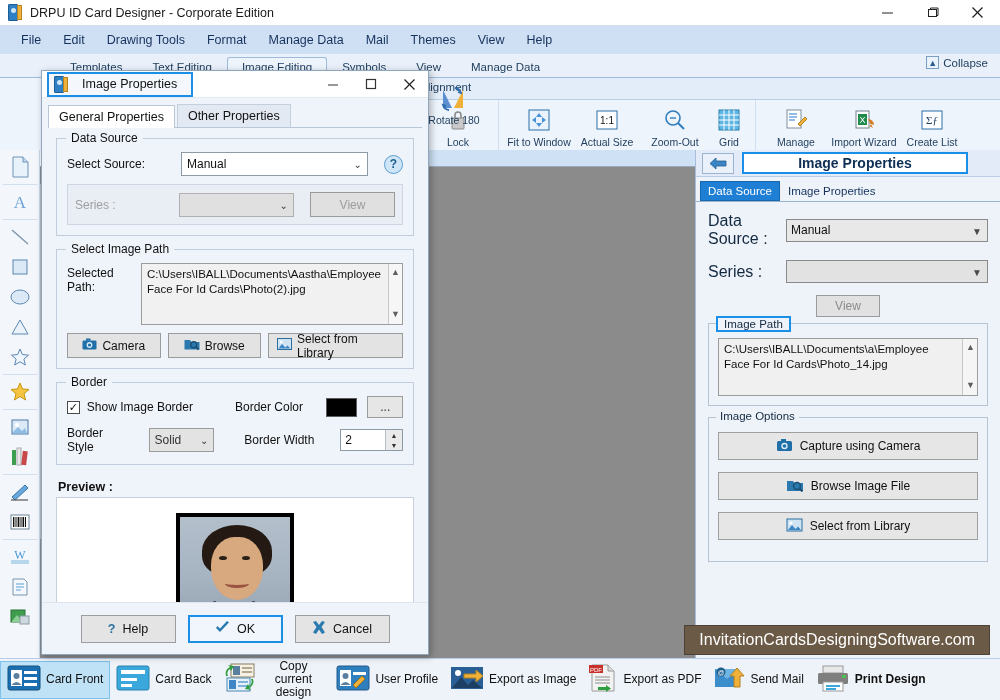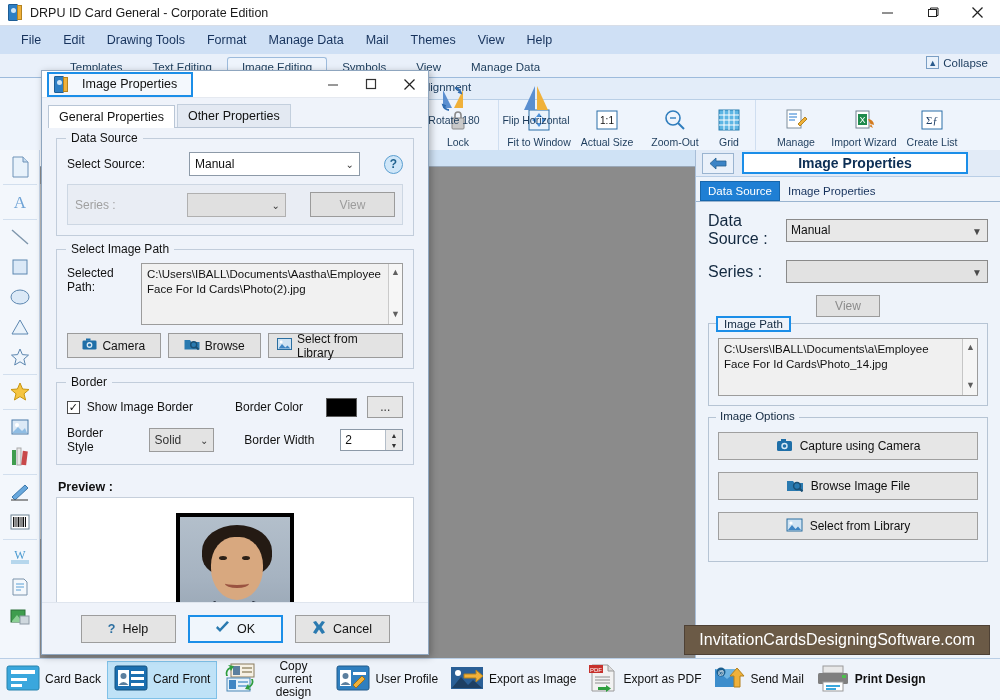--- a/index.html
+++ b/index.html
@@ -164,21 +164,21 @@
   .dlg-wbtns{margin-left:auto;display:flex;}
   .dlg-wb{width:38px;height:27px;display:flex;align-items:center;justify-content:center;font-size:13px;color:#222;}
   .dlg-tabs{display:flex;padding:6px 0 0 6px;background:#eff3fa;}
   .dtab{padding:4px 10px;font-size:12.5px;color:#111;border:1px solid #c3cfdd;border-bottom:none;
         background:#e3e9f2;margin-right:2px;}
   .dtab.active{background:#fff;border-color:#b9c6d6;position:relative;top:1px;}
   .dlg-pane{flex:1;background:#eff3fa;border-top:1px solid #b9c6d6;margin:0 6px;padding:10px 8px 0 8px;
             overflow:hidden;}
   .dgrp{border:1px solid #c2cddb;position:relative;margin-bottom:13px;padding:13px 10px 10px 10px;}
   .dgrp > .gl{position:absolute;top:-8px;left:9px;background:#eff3fa;padding:0 5px;font-size:12px;color:#111;}
-  .drow{display:flex;align-items:center;gap:24px;margin-bottom:8px;}
+  .drow{display:flex;align-items:center;gap:16px;margin-bottom:8px;}
   .dlab{font-size:12px;color:#111;}
   .dsel{height:24px;background:#fff;border:1px solid #8d9aa8;display:flex;align-items:center;
         padding:0 18px 0 5px;font-size:12px;position:relative;}
   .dsel .caret{position:absolute;right:5px;top:6px;color:#3a3a3a;font-size:10px;}
   .dsel.dis{background:#e0e0e0;border-color:#b0b0b0;color:#a0a0a0;}
   .helpo{width:19px;height:19px;border-radius:50%;background:#cfe6f8;border:1px solid #5a9ed0;
          display:flex;align-items:center;justify-content:center;color:#20628f;font-size:12px;font-weight:bold;}
   .subpanel{background:#e9edf4;border:1px solid #cdd7e3;padding:7px;}
   .dbtn{height:24px;background:#e3e3e3;border:1px solid #9b9b9b;font-size:12px;display:flex;
         align-items:center;justify-content:center;color:#111;gap:5px;padding:0 8px;}
@@ -222,21 +222,21 @@
 </head>
 <body>
 
 <div id="app">
 
   <div class="titlebar">
     <div class="title-icon">
         <div class="b1"></div>
         <div class="b2"></div>
       </div>
-    <div class="title-text">DRPU ID Card General - Corporate Edition</div>
+    <div class="title-text">DRPU ID Card Designer - Corporate Edition</div>
     <div class="win-btns">
       <div class="win-btn">
         <svg width="13" height="13" viewBox="0 0 13 13">
             <line x1="1" y1="7" x2="12" y2="7" stroke="#222" stroke-width="1"></line>
           </svg>
       </div>
       <div class="win-btn">
         <svg width="13" height="13" viewBox="0 0 13 13">
             <rect x="2.5" y="3.5" width="8" height="7" fill="none" stroke="#222" stroke-width="1"></rect>
             <path d="M4.5 3.5 V2 H12 V9.5 H10.5" fill="none" stroke="#222" stroke-width="1"></path>
@@ -387,29 +387,20 @@
       <div class="rb-item">
         <span class="rb-ico">
           <svg width="30" height="28" viewBox="0 0 30 28">
               <path d="M4 24 L4 6 L13 24 Z" fill="#5b8fd0"></path>
               <path d="M15 24 L24 6 L24 24 Z" fill="#f0b13a"></path>
               <path d="M16 4 a7 7 0 0 1 6 5 l-3 -1" fill="none" stroke="#2f6cb0" stroke-width="1.8"></path>
               <path d="M10 26 a7 7 0 0 1 -6 -5 l3 1" fill="none" stroke="#2f6cb0" stroke-width="1.8"></path>
             </svg>
         </span>
         <span class="rb-label">Rotate 180</span>
-      </div>
-      <div class="rb-item" style="width:96px;">
-        <span class="rb-ico">
-          <svg width="34" height="28" viewBox="0 0 34 28">
-              <path d="M16 2 L16 26 L5 26 Z" fill="#5b8fd0"></path>
-              <path d="M18 2 L18 26 L29 26 Z" fill="#f0b13a"></path>
-            </svg>
-        </span>
-        <span class="rb-label">Flip Horizontal</span>
       </div>
     </div>
   </div>
 
   <div class="workarea">
 
     <div class="lefttools">
       <div class="lt-item">
         <svg width="20" height="22" viewBox="0 0 20 22">
             <path d="M3 1 H13 L18 6 V21 H3 Z" fill="#e8f2fb" stroke="#6f93b8"></path>
@@ -661,44 +652,44 @@
             <span>Select from Library</span>
           </div>
         </div>
       </div>
     </div>
   </div>
 
   <div class="brand">InvitationCardsDesigningSoftware.com</div>
 
   <div class="taskbar">
-    <div class="tb-item">
-      <span>
-        <svg width="34" height="26" viewBox="0 0 34 26">
-            <rect x="1" y="1" width="32" height="24" rx="2" fill="#3aa7dd" stroke="#2683ad"></rect>
-            <rect x="5" y="5" width="24" height="4" fill="#fff"></rect>
-            <rect x="5" y="13" width="16" height="3" fill="#fff"></rect>
-            <rect x="5" y="19" width="11" height="3" fill="#fff"></rect>
-          </svg>
-      </span>
-      <span class="tb-lab">Card Back</span>
-    </div>
     <div class="tb-item active">
       <span>
         <svg width="34" height="26" viewBox="0 0 34 26">
             <rect x="1" y="1" width="32" height="24" rx="2" fill="#1b6fb0" stroke="#14537f"></rect>
             <rect x="4" y="5" width="11" height="16" fill="#fff"></rect>
             <circle cx="9.5" cy="11" r="3" fill="#5b7f9e"></circle>
             <path d="M4.5 20 q5 -6 10 0 Z" fill="#5b7f9e"></path>
             <rect x="17" y="6" width="13" height="3" fill="#fff"></rect>
             <rect x="17" y="12" width="13" height="3" fill="#fff"></rect>
             <rect x="17" y="18" width="13" height="3" fill="#fff"></rect>
           </svg>
       </span>
       <span class="tb-lab">Card Front</span>
+    </div>
+    <div class="tb-item">
+      <span>
+        <svg width="34" height="26" viewBox="0 0 34 26">
+            <rect x="1" y="1" width="32" height="24" rx="2" fill="#3aa7dd" stroke="#2683ad"></rect>
+            <rect x="5" y="5" width="24" height="4" fill="#fff"></rect>
+            <rect x="5" y="13" width="16" height="3" fill="#fff"></rect>
+            <rect x="5" y="19" width="11" height="3" fill="#fff"></rect>
+          </svg>
+      </span>
+      <span class="tb-lab">Card Back</span>
     </div>
     <div class="tb-item">
       <span>
         <svg width="34" height="30" viewBox="0 0 34 30">
             <rect x="8" y="1" width="23" height="13" fill="#f6f1e4" stroke="#8a7c5f"></rect>
             <rect x="10" y="3" width="7" height="9" fill="#5b7f9e"></rect>
             <rect x="19" y="4" width="10" height="2" fill="#b2a88d"></rect>
             <rect x="19" y="8" width="10" height="2" fill="#b2a88d"></rect>
             <rect x="4" y="15" width="23" height="13" fill="#e6f2fb" stroke="#4a87b5"></rect>
             <rect x="6" y="17" width="7" height="9" fill="#3f86c4"></rect>

